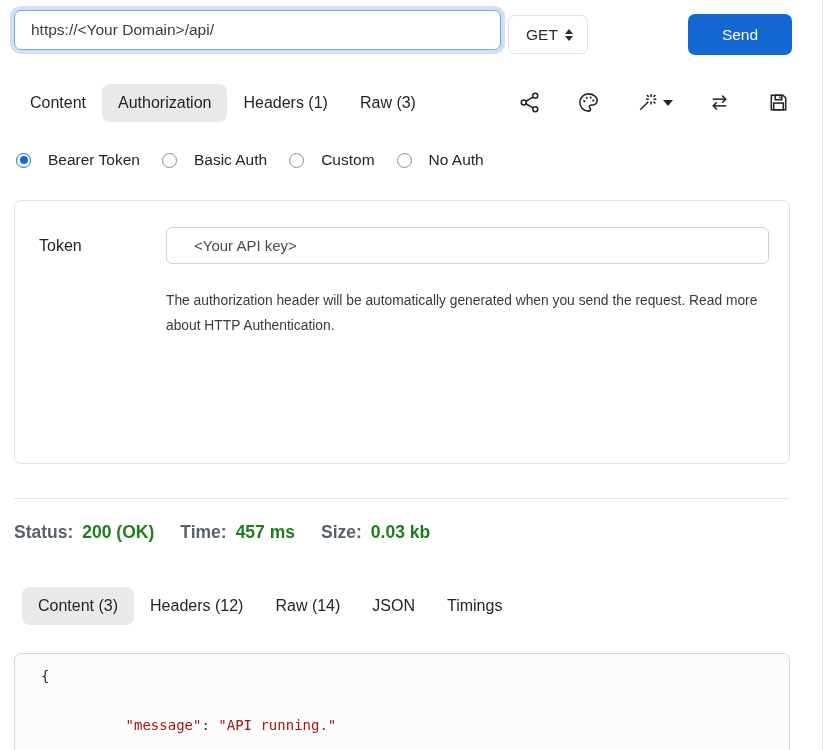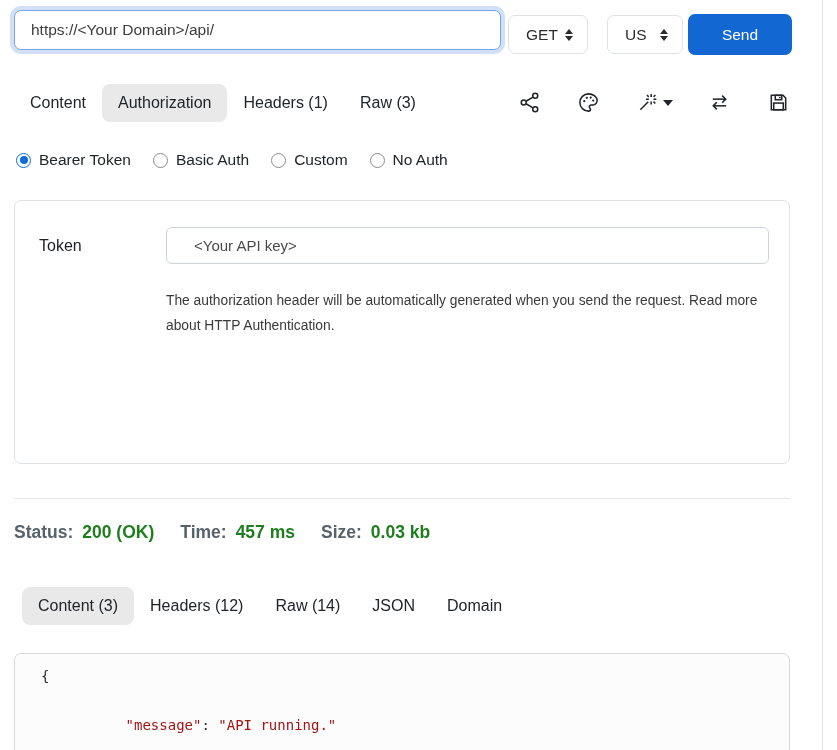--- a/index.html
+++ b/index.html
@@ -86,21 +86,21 @@
     border-right: 5px solid transparent;
     border-top: 6px solid #212529;
   }
 
   
   .auth-row {
     position: absolute; left: 16px; top: 151px;
     display: flex; align-items: center; gap: 22px;
     font-size: 15.5px; color: #212529;
   }
-  .radio-item { display: flex; align-items: center; gap: 8px; cursor: pointer; }
+  .radio-item { display: flex; align-items: center; gap: 17px; cursor: pointer; }
   .radio {
     width: 15px; height: 15px; border-radius: 50%;
     border: 1px solid #8d8d8d; background: #fff;
     position: relative; flex: 0 0 auto;
   }
   .radio.checked { border-color: #0d6cd6; }
   .radio.checked::after {
     content: ""; position: absolute; left: 2.5px; top: 2.5px;
     width: 8px; height: 8px; border-radius: 50%; background: #0d6cd6;
   }
@@ -172,27 +172,20 @@
   <input class="url-input" type="text" value="https://&lt;Your Domain&gt;/api/" style="">
 
   <div class="select-box select-method">
     <span>GET</span>
     <span class="updown">
         <i class="up"></i>
         <i class="down"></i>
       </span>
   </div>
 
-  <div class="select-box select-region">
-    <span>US</span>
-    <span class="updown">
-        <i class="up"></i>
-        <i class="down"></i>
-      </span>
-  </div>
 
   <button class="send-btn">Send</button>
 
   <div class="tab-row req-tabs">
     <div class="tab">Content</div>
     <div class="tab active">Authorization</div>
     <div class="tab">Headers (1)</div>
     <div class="tab">Raw (3)</div>
   </div>
 
@@ -286,21 +279,21 @@
       <span class="summary-label">Size:</span>
       <span class="summary-value">0.03 kb</span>
     </div>
   </div>
 
   <div class="tab-row resp-tabs">
     <div class="tab active">Content (3)</div>
     <div class="tab">Headers (12)</div>
     <div class="tab">Raw (14)</div>
     <div class="tab">JSON</div>
-    <div class="tab">Domain</div>
+    <div class="tab">Timings</div>
   </div>
 
   <div class="code-panel">
     <div class="code-line">{</div>
     <div class="code-line code-indent">
       <span class="code-str">"message"</span><span>: </span><span class="code-str">"API running."</span>
     </div>
 
   </div>
 </div>

